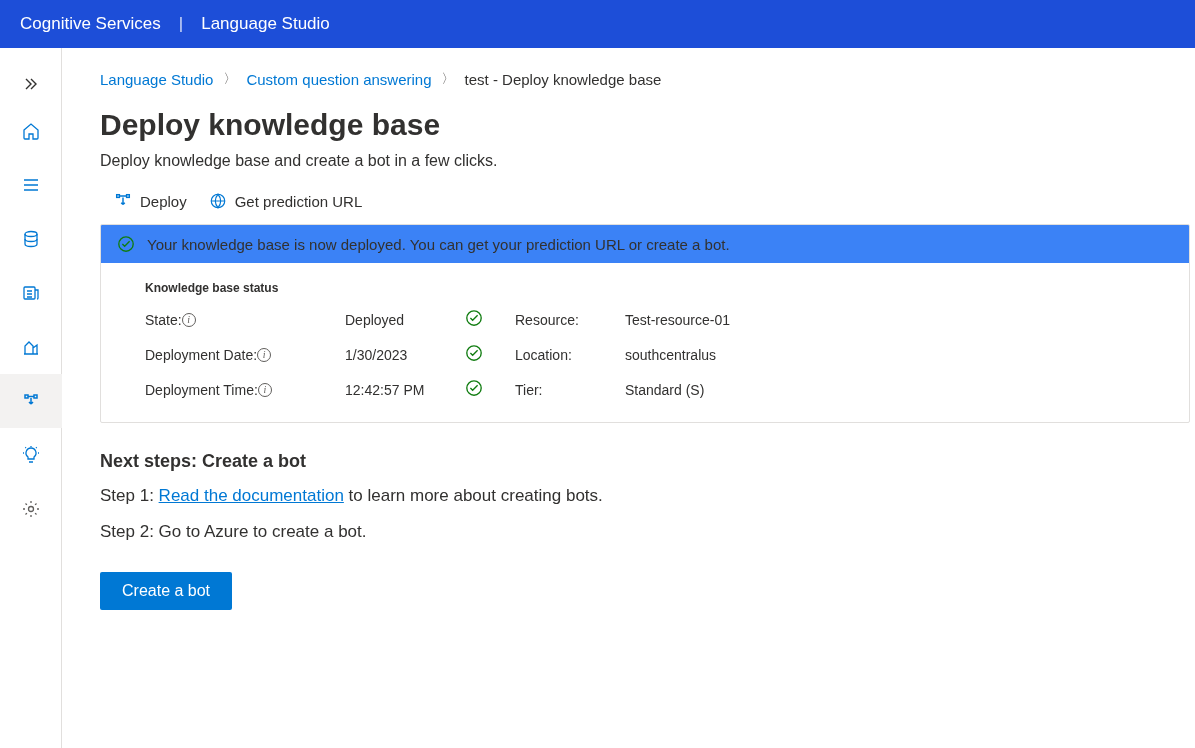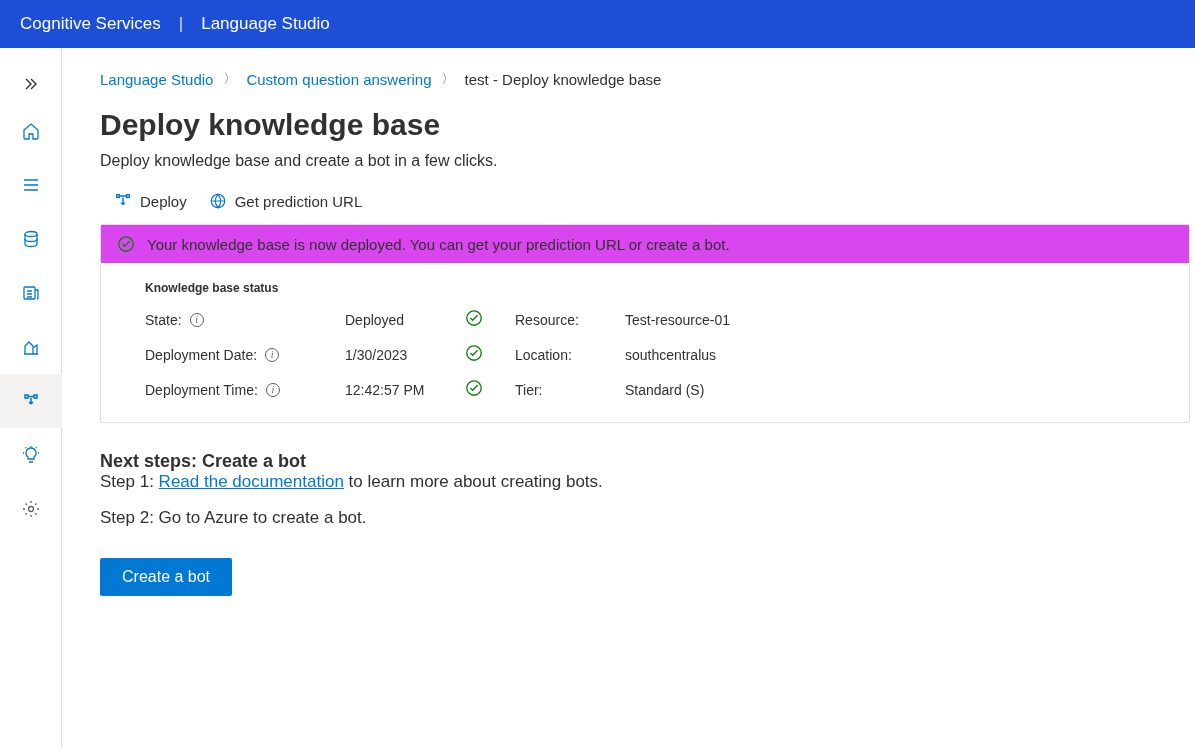--- a/index.html
+++ b/index.html
@@ -93,21 +93,21 @@
     color: #323130;
   }
   .toolbar-btn svg { color: #0078d4; }
   .status-card {
     border: 1px solid #e1dfdd;
     border-radius: 2px;
     margin-bottom: 28px;
     overflow: hidden;
   }
   .banner {
-    background: #d946ef;
+    background: #3b82f6;
     padding: 10px 16px;
     display: flex;
     align-items: center;
     gap: 12px;
     font-size: 15px;
   }
   .banner svg { color: #107c10; flex-shrink: 0;}
   .status-body {
     padding: 18px 44px 22px 44px;
   }
@@ -119,39 +119,38 @@
   .status-grid {
     display: grid;
     grid-template-columns: 200px 120px 50px 110px 200px;
     row-gap: 14px;
     align-items: center;
     font-size: 14px;
   }
   .label-cell {
     display: flex;
     align-items: center;
-    gap: 8px;
     color: #323130;
   }
   .info-icon {
     width: 14px;
     height: 14px;
     border: 1px solid #605e5c;
     border-radius: 50%;
     display: inline-flex;
     align-items: center;
     justify-content: center;
     font-size: 10px;
     color: #605e5c;
     font-style: italic;
     font-family: serif;
   }
   .check-cell svg { color: #107c10; }
   .next-steps {
-    margin-bottom: 0;
+    margin-bottom: 14px;
     font-size: 18px;
     font-weight: 600;
   }
   .step-line {
     font-size: 17px;
     margin-bottom: 16px;
   }
   .step-line a { color: #0078d4; text-decoration: underline; cursor: pointer; }
   .primary-btn {
     margin-top: 14px;

